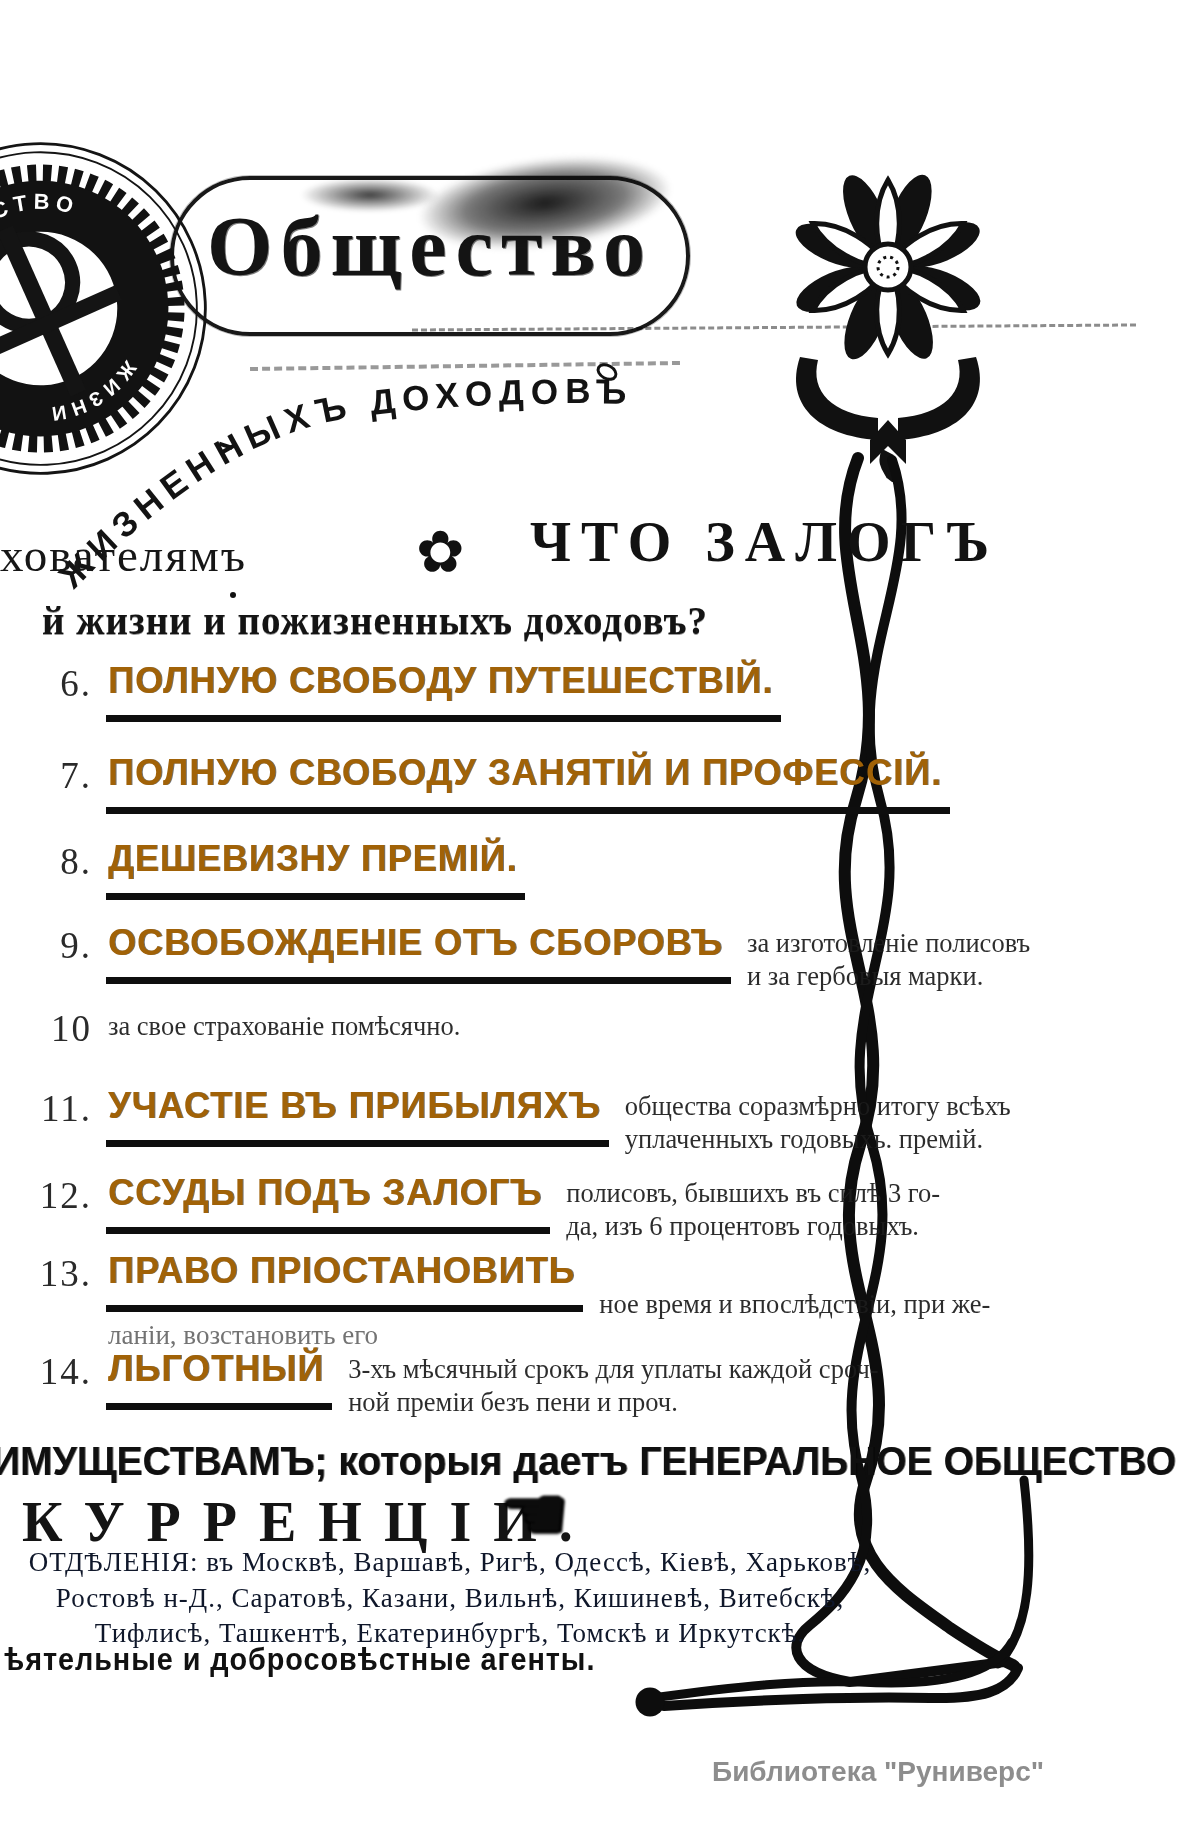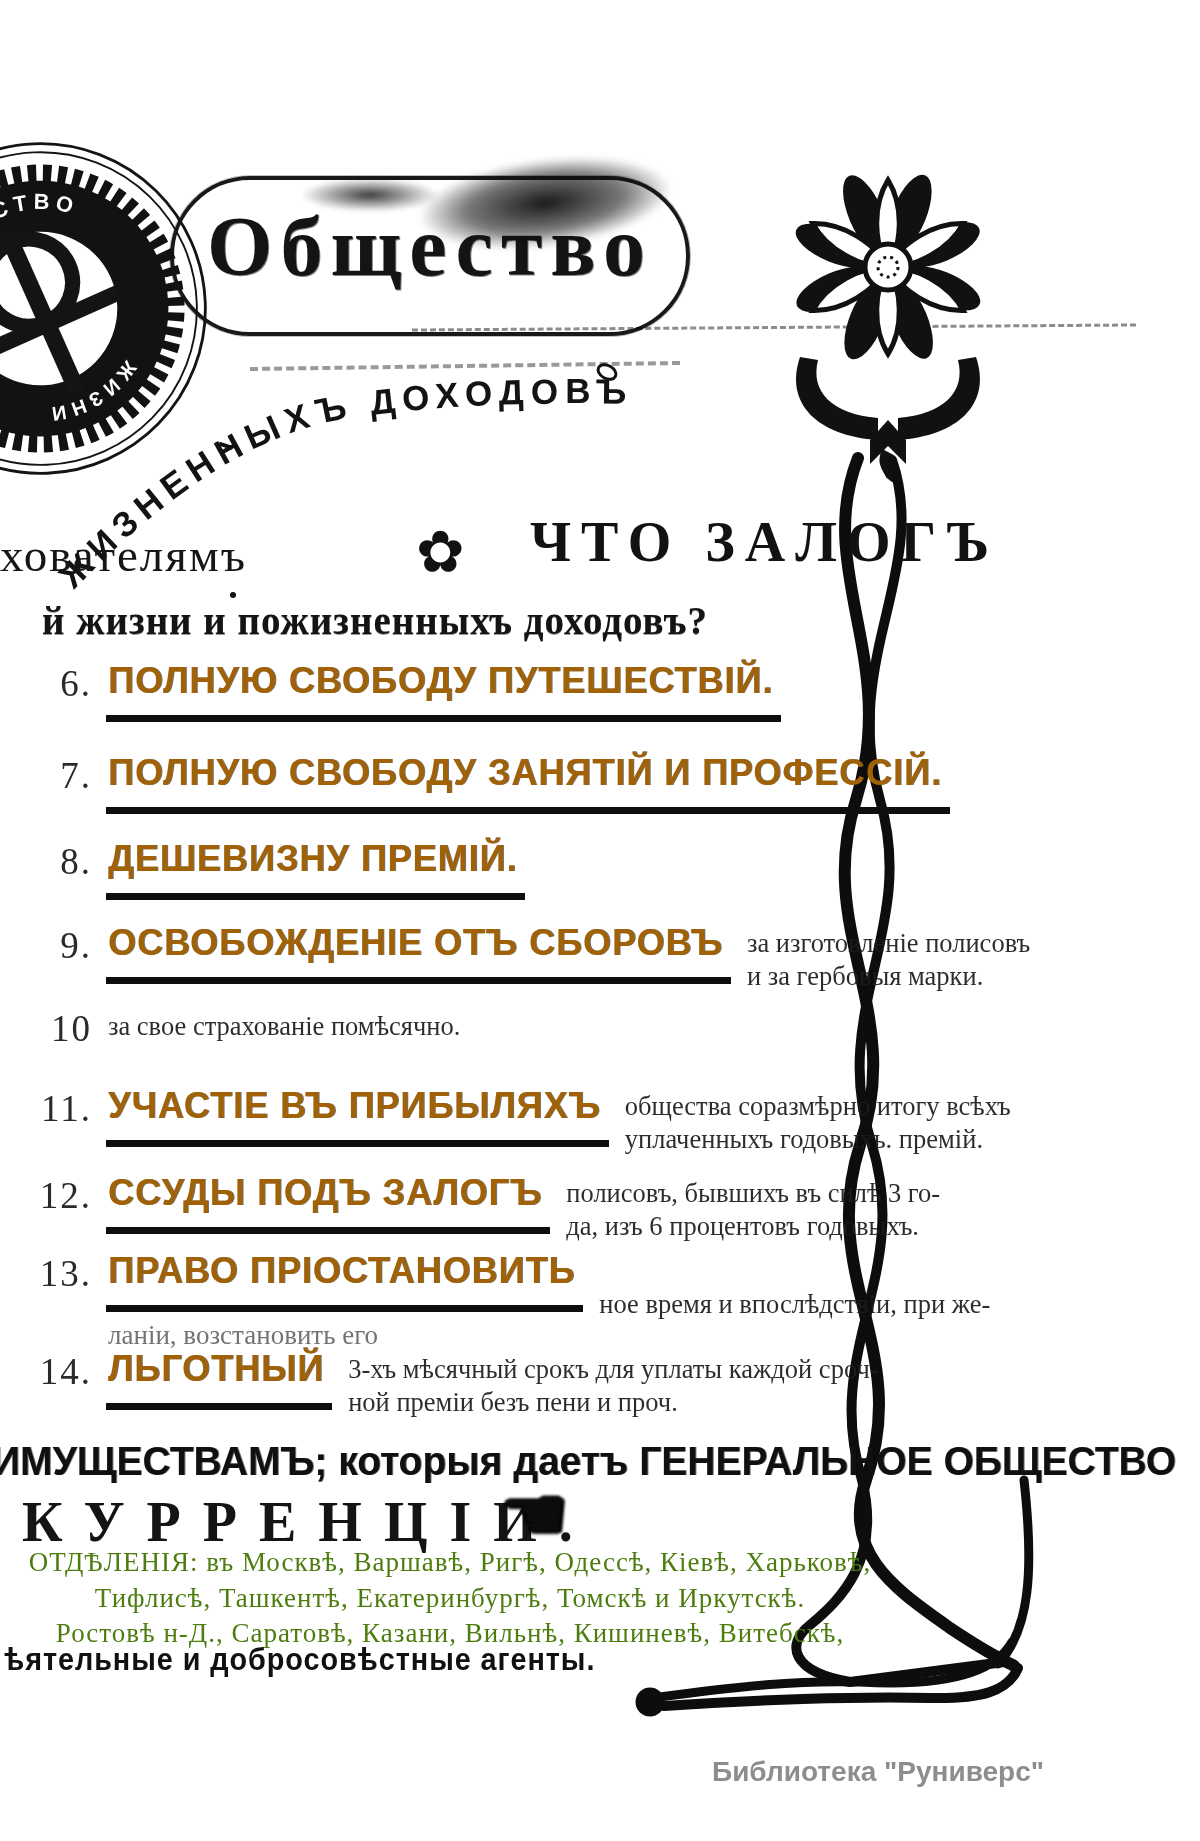--- a/index.html
+++ b/index.html
@@ -50,21 +50,21 @@
   .cont{position:absolute;left:108px;top:1320px;font-size:27px;color:#737373;}
 
   
   .benefits{position:absolute;left:-8px;top:1438px;font-family:"Liberation Sans",sans-serif;font-weight:bold;
             font-size:39px;white-space:nowrap;color:#101010;transform:scaleY(1.06);transform-origin:left top;
             text-shadow:1px 0 0 rgba(0,0,0,.5);}
   .competition{position:absolute;left:22px;top:1490px;font-size:56px;font-weight:bold;letter-spacing:22px;color:#141414;}
   .manicule{position:absolute;left:500px;top:1468px;font-size:76px;font-family:"DejaVu Sans",sans-serif;color:#0c0c0c;
             filter:blur(1.2px);text-shadow:3px 2px 1px #000,-2px 1px 1px #000,0 3px 2px #000;}
   .branches{position:absolute;left:20px;top:1545px;width:860px;text-align:center;
-            font-size:27px;line-height:1.32;color:#4d7c0f;letter-spacing:1px;}
+            font-size:27px;line-height:1.32;color:#0f172a;letter-spacing:1px;}
   .agents{position:absolute;left:4px;top:1642px;font-family:"Liberation Sans",sans-serif;font-weight:bold;
           font-size:31px;letter-spacing:1px;color:#111;transform:scaleX(.93);transform-origin:left top;}
   .watermark{position:absolute;left:712px;top:1756px;font-family:"Liberation Sans",sans-serif;font-weight:bold;
              font-size:28px;color:#8d8d8d;}
 
   
   .speck1{position:absolute;left:596px;top:364px;width:16px;height:10px;border:3px solid #111;border-radius:50%;transform:rotate(28deg);}
   .speck2{position:absolute;left:220px;top:436px;width:14px;height:8px;border-bottom:4px solid #111;transform:rotate(18deg);}
   .speck3{position:absolute;left:230px;top:592px;width:6px;height:6px;background:#111;border-radius:50%;}
 </style>
@@ -228,22 +228,22 @@
       <span>3-хъ мѣсячный срокъ для уплаты каждой сроч-</span><br>
       <span>ной преміи безъ пени и проч.</span>
     </span>
   </div>
 
   <div class="benefits">ИМУЩЕСТВАМЪ; которыя даетъ ГЕНЕРАЛЬНОЕ ОБЩЕСТВО</div>
   <div class="competition">КУРРЕНЦІИ.</div>
   <div class="manicule">☚</div>
   <div class="branches">
     <div>ОТДѢЛЕНІЯ: въ Москвѣ, Варшавѣ, Ригѣ, Одессѣ, Кіевѣ, Харьковѣ,</div>
+    <div>Ростовѣ н-Д., Саратовѣ, Казани, Вильнѣ, Кишиневѣ, Витебскѣ,</div>
     <div>Тифлисѣ, Ташкентѣ, Екатеринбургѣ, Томскѣ и Иркутскѣ.</div>
-    <div>Ростовѣ н-Д., Саратовѣ, Казани, Вильнѣ, Кишиневѣ, Витебскѣ,</div>
   </div>
   <div class="agents">ѣятельные и добросовѣстные агенты.</div>
   <div class="watermark">Библиотека "Руниверс"</div>
 
   <div class="speck1"></div>
   <div class="speck2"></div>
   <div class="speck3"></div>
 
 </div>
 

